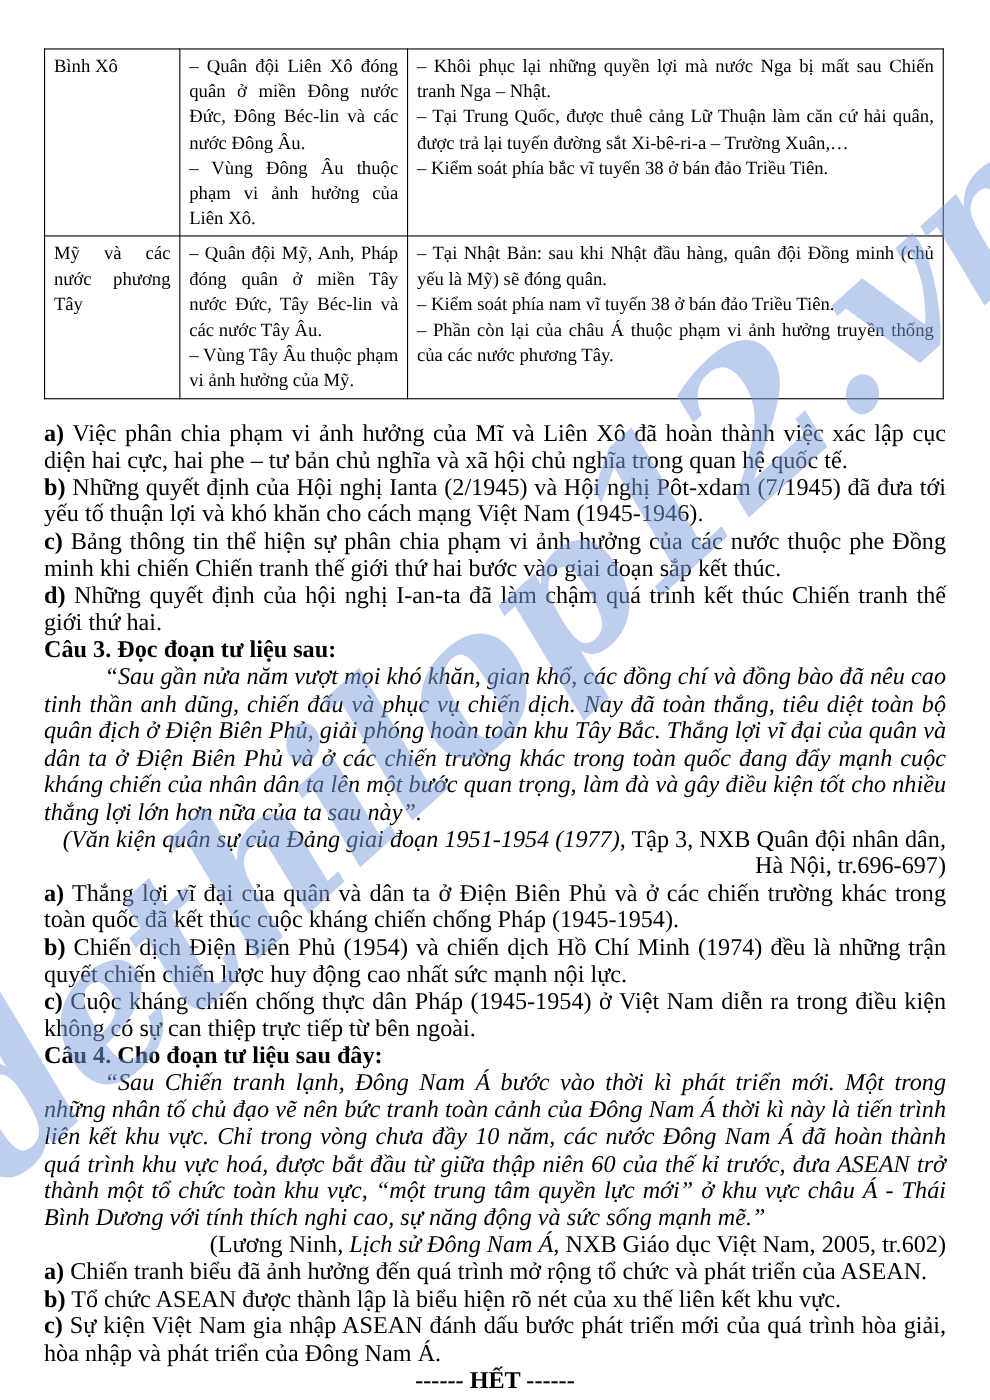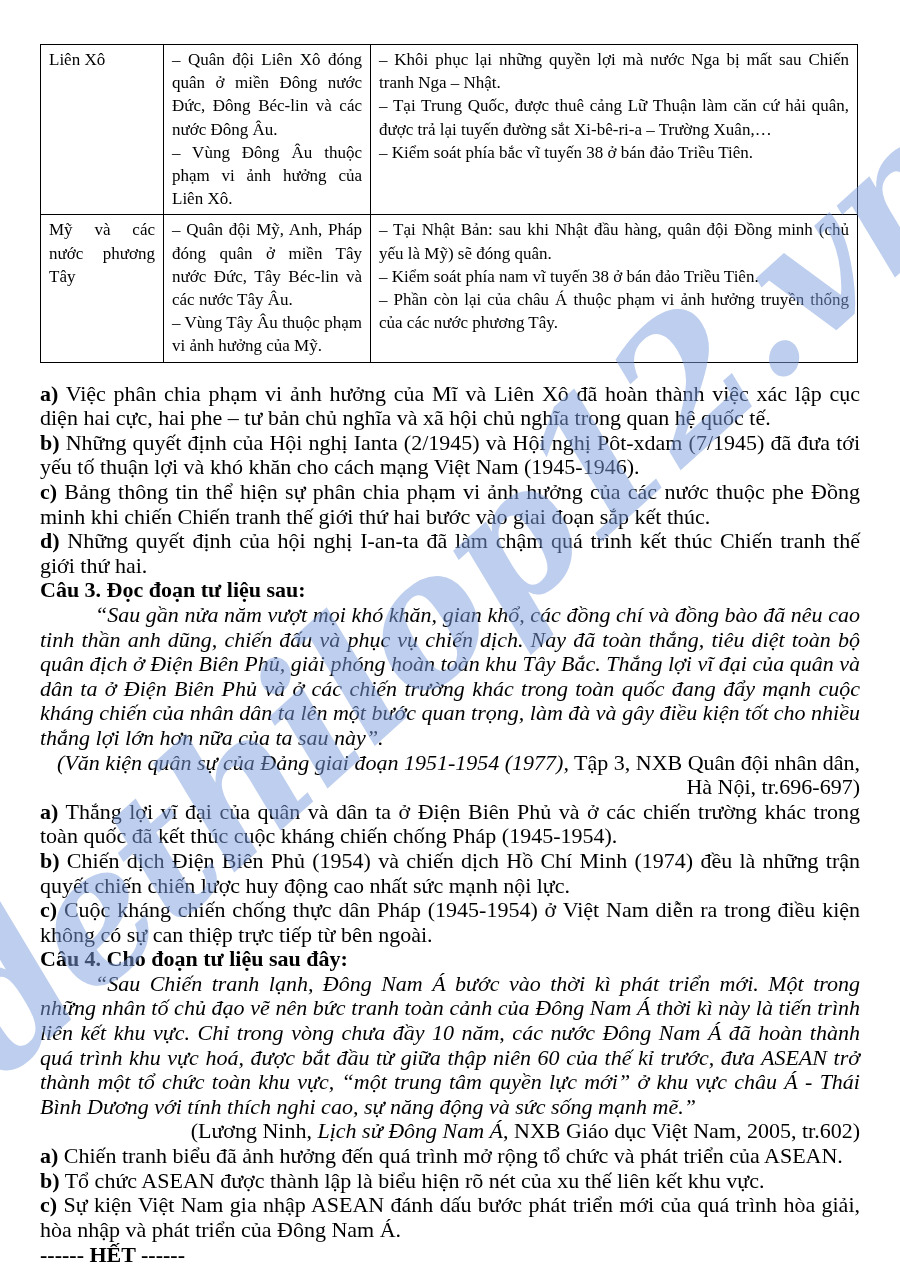--- a/index.html
+++ b/index.html
@@ -37,21 +37,21 @@
     margin-top:19px;
     font-size:22px;
     line-height:24.6px;
   }
   .body-text p { margin:0; text-align:justify; }
   p.item .lbl { font-weight:bold; }
   p.heading { font-weight:bold; }
   p.quote { font-style:italic; text-indent:55px; }
   p.citation { text-align:right; }
   p.citation .it { font-style:italic; }
-  p.footer-line { font-weight:bold; margin-top:1px; }
+  p.footer-line { text-align:center; font-weight:bold; margin-top:1px; }
   
   .watermark {
     position:absolute;
     left:-195px;
     top:530px;
     width:1200px;
     text-align:center;
     font-family:"DejaVu Serif", serif;
     font-style:italic;
     font-weight:bold;
@@ -68,21 +68,21 @@
 </style>
 </head>
 <body>
 
 <div class="page">
 
   <table class="info-table">
     <tbody>
         <tr>
       <td class="c1">
-        <p>Liên Xô</p>
+        <p>Bình Xô</p>
       </td>
       <td class="c2">
         <p>– Quân đội Liên Xô đóng quân ở miền Đông nước Đức, Đông Béc-lin và các nước Đông Âu.</p>
         <p>– Vùng Đông Âu thuộc phạm vi ảnh hưởng của Liên Xô.</p>
       </td>
       <td class="c3">
         <p>– Khôi phục lại những quyền lợi mà nước Nga bị mất sau Chiến tranh Nga – Nhật.</p>
         <p>– Tại Trung Quốc, được thuê cảng Lữ Thuận làm căn cứ hải quân, được trả lại tuyến đường sắt Xi-bê-ri-a – Trường Xuân,…</p>
         <p>– Kiểm soát phía bắc vĩ tuyến 38 ở bán đảo Triều Tiên.</p>
       </td>

